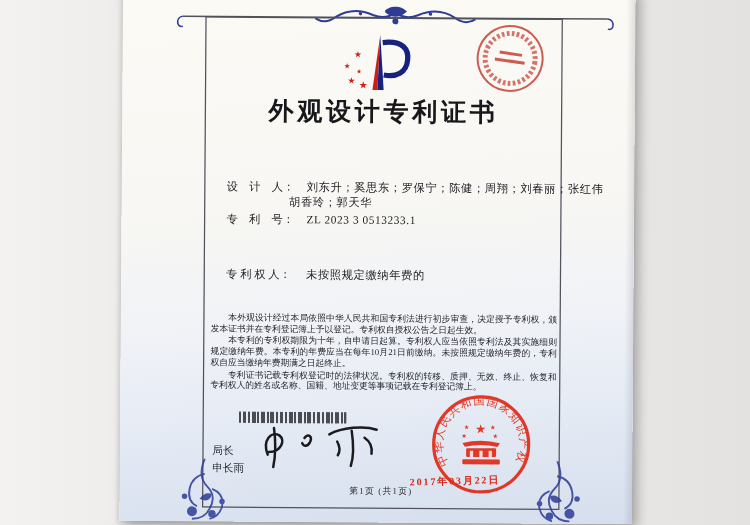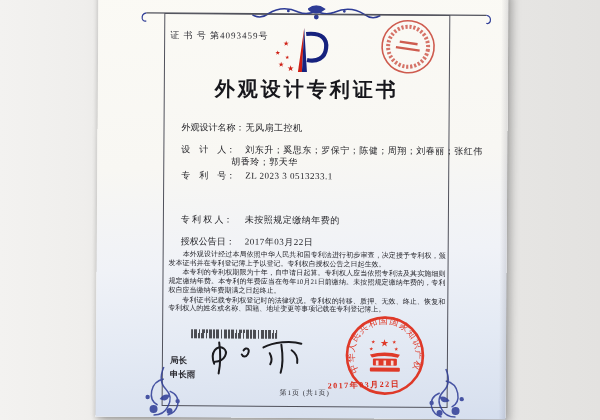--- a/index.html
+++ b/index.html
@@ -37,21 +37,21 @@
   .designers-line2{position:absolute;left:134px;font-size:9px;color:#1d1d22;letter-spacing:.5px;}
   .paragraphs{
     position:absolute;left:72px;top:261px;width:277px;
     font-size:7px;line-height:8.7px;color:#26262c;text-align:justify;
   }
   .paragraphs p{margin:0 0 1px 0;text-indent:2em;}
   .barcode{
     position:absolute;left:95px;top:340px;width:86px;height:9px;opacity:.85;
     background:repeating-linear-gradient(90deg,#303036 0 1.6px,transparent 1.6px 3px,#303036 3px 6px,transparent 6px 7.4px);
   }
-  .director-block{position:absolute;left:74px;top:364px;font-size:8.5px;color:#2a2a30;line-height:14px;font-weight:bold;}
+  .director-block{position:absolute;left:74px;top:364px;font-size:8.5px;color:#2a2a30;line-height:14px;}
   .signature{position:absolute;left:104px;top:348px;width:118px;height:40px;}
   .seal{position:absolute;left:246px;top:322px;width:86px;height:86px;opacity:.92;}
   .seal-date{
     position:absolute;left:232px;top:389px;font-size:8px;font-weight:bold;color:#d8291a;
     letter-spacing:1.5px;transform:rotate(-2deg);white-space:nowrap;
   }
   .page-info{position:absolute;left:66px;top:398px;width:286px;text-align:center;font-size:7px;color:#2a2a30;letter-spacing:1px;}
 </style>
 </head>
 <body>
@@ -94,21 +94,20 @@
       <path d="M24,14 q-10,2 -12,12 q-2,10 6,14"></path>
       <path d="M30,26 q10,4 8,14 q-2,8 -10,10"></path>
       <circle cx="14" cy="44" r="4" fill="#2e3c96" stroke="none"></circle>
       <circle cx="30" cy="46" r="3" fill="#2e3c96" stroke="none"></circle>
       <circle cx="8" cy="32" r="2.2" fill="#2e3c96" stroke="none"></circle>
       <circle cx="38" cy="36" r="2.2" fill="#2e3c96" stroke="none"></circle>
       <path d="M20,34 q4,-6 10,-4 q-2,8 -10,4" fill="#2e3c96" stroke="none"></path>
     </g>
   </svg>
 
-  <div class="cert-no">证 书 号 第4093459号</div>
 
   <svg class="logo" viewBox="0 0 58 54">
     <text x="12" y="22" font-size="7" fill="#cf1f14">★</text>
     <text x="4" y="31" font-size="6" fill="#cf1f14">★</text>
     <text x="14" y="35" font-size="5" fill="#cf1f14">★</text>
     <text x="7" y="43" font-size="7" fill="#cf1f14">★</text>
     <text x="16" y="47" font-size="8" fill="#cf1f14">★</text>
     <path d="M33,4 L27,48 L31,48 Z" fill="#cf1f14"></path>
     <path d="M33,4 L31,48 L36,48 Z" fill="#16227e"></path>
     <path d="M35,10 C52,8 56,16 55,24 C54,34 46,38 36,36" fill="none" stroke="#16227e" stroke-width="4.2"></path>
@@ -116,35 +115,29 @@
 
   <svg class="agency-stamp" viewBox="0 0 60 60">
     <circle cx="30" cy="30" r="26" fill="none" stroke="#c43527" stroke-width="1.6"></circle>
     <circle cx="30" cy="30" r="20" fill="none" stroke="#c43527" stroke-width="4" stroke-dasharray="2.2 1.8" opacity=".85"></circle>
     <rect x="21" y="25" width="18" height="2.4" fill="#c43527"></rect>
     <rect x="18" y="31" width="24" height="2.4" fill="#c43527"></rect>
   </svg>
 
   <div class="title">外观设计专利证书</div>
 
-  <div class="field-row" style="top:132px">
-    <span class="field-label">外观设计名称：</span><span class="field-value">无风扇工控机</span>
-  </div>
   <div class="field-row" style="top:154px">
     <span class="field-label">设　计　人：</span><span class="field-value">刘东升；奚思东；罗保宁；陈健；周翔；刘春丽；张红伟</span>
   </div>
   <div class="designers-line2" style="top:166px">胡香玲；郭天华</div>
   <div class="field-row" style="top:180px">
     <span class="field-label">专　利　号：</span><span class="field-value">ZL 2023 3 0513233.1</span>
   </div>
   <div class="field-row" style="top:224px">
     <span class="field-label">专 利 权 人：</span><span class="field-value">未按照规定缴纳年费的</span>
-  </div>
-  <div class="field-row" style="top:246px">
-    <span class="field-label">授权公告日：</span><span class="field-value">2017年03月22日</span>
   </div>
 
   <div class="paragraphs">
     <p>本外观设计经过本局依照中华人民共和国专利法进行初步审查，决定授予专利权，颁发本证书并在专利登记簿上予以登记。专利权自授权公告之日起生效。</p>
     <p>本专利的专利权期限为十年，自申请日起算。专利权人应当依照专利法及其实施细则规定缴纳年费。本专利的年费应当在每年10月21日前缴纳。未按照规定缴纳年费的，专利权自应当缴纳年费期满之日起终止。</p>
     <p>专利证书记载专利权登记时的法律状况。专利权的转移、质押、无效、终止、恢复和专利权人的姓名或名称、国籍、地址变更等事项记载在专利登记簿上。</p>
   </div>
 
   <div class="barcode"></div>
 

